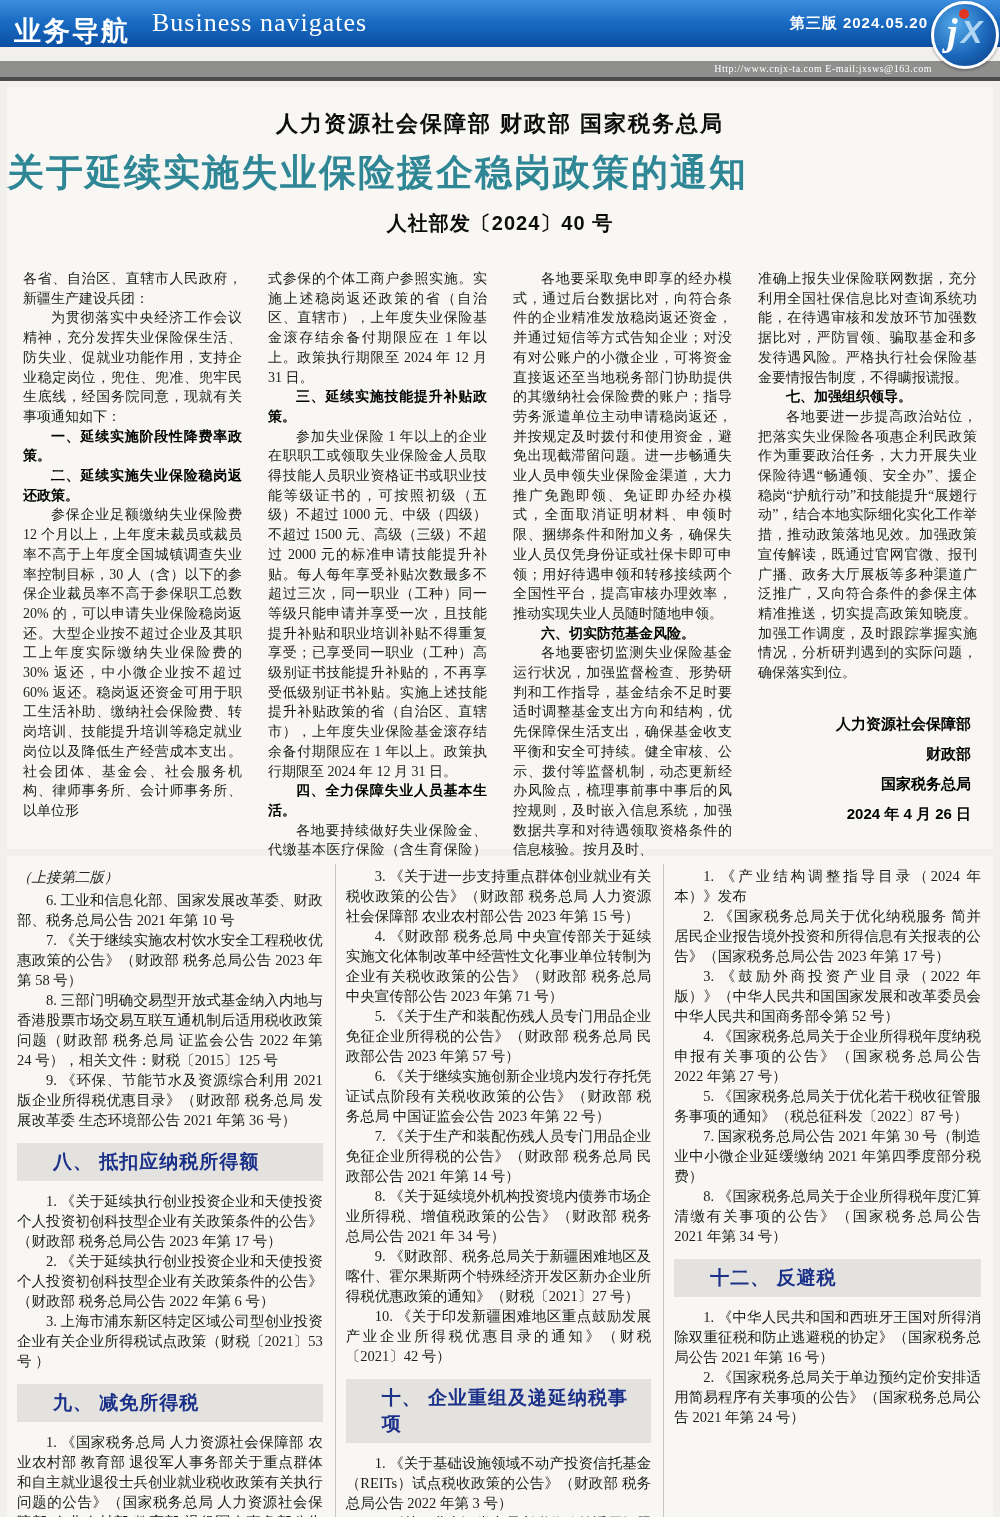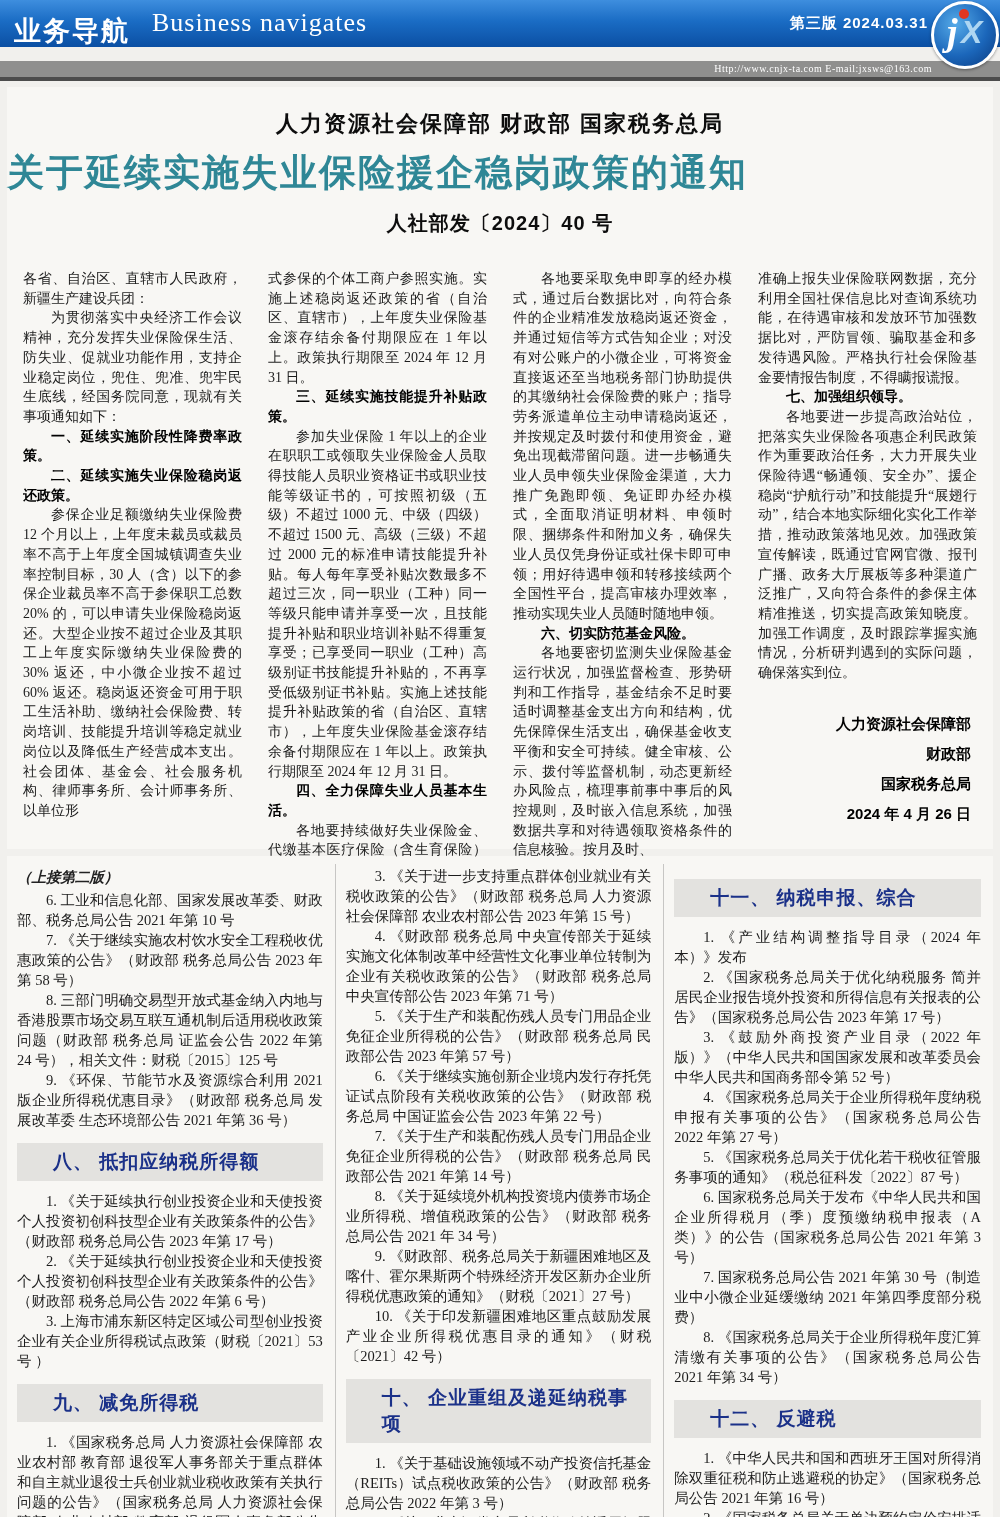--- a/index.html
+++ b/index.html
@@ -43,31 +43,31 @@
   .col .srcline{margin-top:44px;}
   .srcline{margin:0;text-align:right;font-style:italic;font-size:13.5px;color:#222;padding-right:2px;line-height:22px;}
   
   .bottom{margin:7px 7px 0 7px;height:666px;background:#f8f7f4;display:flex;box-sizing:border-box;padding:8px 0 0 0;}
   .bcol{width:33.33%;box-sizing:border-box;padding:2px 12px 0 10px;overflow:hidden;}
   .bcol.b1,.bcol.b2{border-right:1px solid #c7c6c4;}
   .bcol .bp{font-size:14.5px;line-height:20px;}
   .secbar{background:#e3e2df;margin:13px 0 10px 0;padding:6px 4px 6px 36px;
           font-family:"Liberation Sans","DejaVu Sans",sans-serif;font-weight:bold;
           font-size:19px;color:#1b3189;letter-spacing:1px;}
-  .note{margin:0 0 2px 0;font-style:italic;font-size:14.5px;line-height:22px;color:#222;font-weight:bold;}
+  .note{margin:0 0 2px 0;font-style:italic;font-size:14.5px;line-height:22px;color:#222;}
 </style>
 </head>
 <body>
 
 <div class="page">
 
   <div class="topbar">
     <span class="t-cn">业务导航</span>
     <span class="t-en">Business navigates</span>
-    <span class="t-ed">第三版  2024.03.31</span>
+    <span class="t-ed">第三版  2024.05.20</span>
   </div>
   <div class="graybar">
     <span class="t-url">Http://www.cnjx-ta.com   E-mail:jxsws@163.com</span>
   </div>
   <div class="darkbar"></div>
   <div class="logo">
     <span class="ldot"></span>
     <span class="lj">j</span>
     <span class="lx">X</span>
   </div>
@@ -130,27 +130,25 @@
         <p class="bp">6. 《关于继续实施创新企业境内发行存托凭证试点阶段有关税收政策的公告》（财政部 税务总局 中国证监会公告 2023 年第 22 号）</p>
         <p class="bp">7. 《关于生产和装配伤残人员专门用品企业免征企业所得税的公告》（财政部 税务总局 民政部公告 2021 年第 14 号）</p>
         <p class="bp">8. 《关于延续境外机构投资境内债券市场企业所得税、增值税政策的公告》（财政部 税务总局公告 2021 年 34 号）</p>
         <p class="bp">9. 《财政部、税务总局关于新疆困难地区及喀什、霍尔果斯两个特殊经济开发区新办企业所得税优惠政策的通知》（财税〔2021〕27 号）</p>
         <p class="bp">10. 《关于印发新疆困难地区重点鼓励发展产业企业所得税优惠目录的通知》（财税〔2021〕42 号）</p>
         <div class="secbar">十、 企业重组及递延纳税事项</div>
         <p class="bp">1. 《关于基础设施领域不动产投资信托基金（REITs）试点税收政策的公告》（财政部 税务总局公告 2022 年第 3 号）</p>
         <p class="bp">2. 《关于北京证券交易所税收政策适用问题的公告》（ 财政部 税务总局公告 2021 年第 33 号）</p>
       </div>
     <div class="bcol b3">
-        <div class="secbar">十一、 纳税申报、综合</div>
         <p class="bp">1. 《产业结构调整指导目录（2024 年本）》发布</p>
         <p class="bp">2. 《国家税务总局关于优化纳税服务 简并居民企业报告境外投资和所得信息有关报表的公告》（国家税务总局公告 2023 年第 17 号）</p>
         <p class="bp">3. 《鼓励外商投资产业目录（2022 年版）》（中华人民共和国国家发展和改革委员会　中华人民共和国商务部令第 52 号）</p>
         <p class="bp">4. 《国家税务总局关于企业所得税年度纳税申报有关事项的公告》（国家税务总局公告 2022 年第 27 号）</p>
         <p class="bp">5. 《国家税务总局关于优化若干税收征管服务事项的通知》（税总征科发〔2022〕87 号）</p>
-        <p class="bp">6. 国家税务总局关于发布《中华人民共和国企业所得税月（季）度预缴纳税申报表（A 类）》的公告（国家税务总局公告 2021 年第 3 号）</p>
         <p class="bp">7. 国家税务总局公告 2021 年第 30 号（制造业中小微企业延缓缴纳 2021 年第四季度部分税费）</p>
         <p class="bp">8. 《国家税务总局关于企业所得税年度汇算清缴有关事项的公告》（国家税务总局公告 2021 年第 34 号）</p>
         <div class="secbar">十二、 反避税</div>
         <p class="bp">1. 《中华人民共和国和西班牙王国对所得消除双重征税和防止逃避税的协定》（国家税务总局公告 2021 年第 16 号）</p>
         <p class="bp">2. 《国家税务总局关于单边预约定价安排适用简易程序有关事项的公告》（国家税务总局公告 2021 年第 24 号）</p>
       </div>
   </div>
 
 </div>
 

